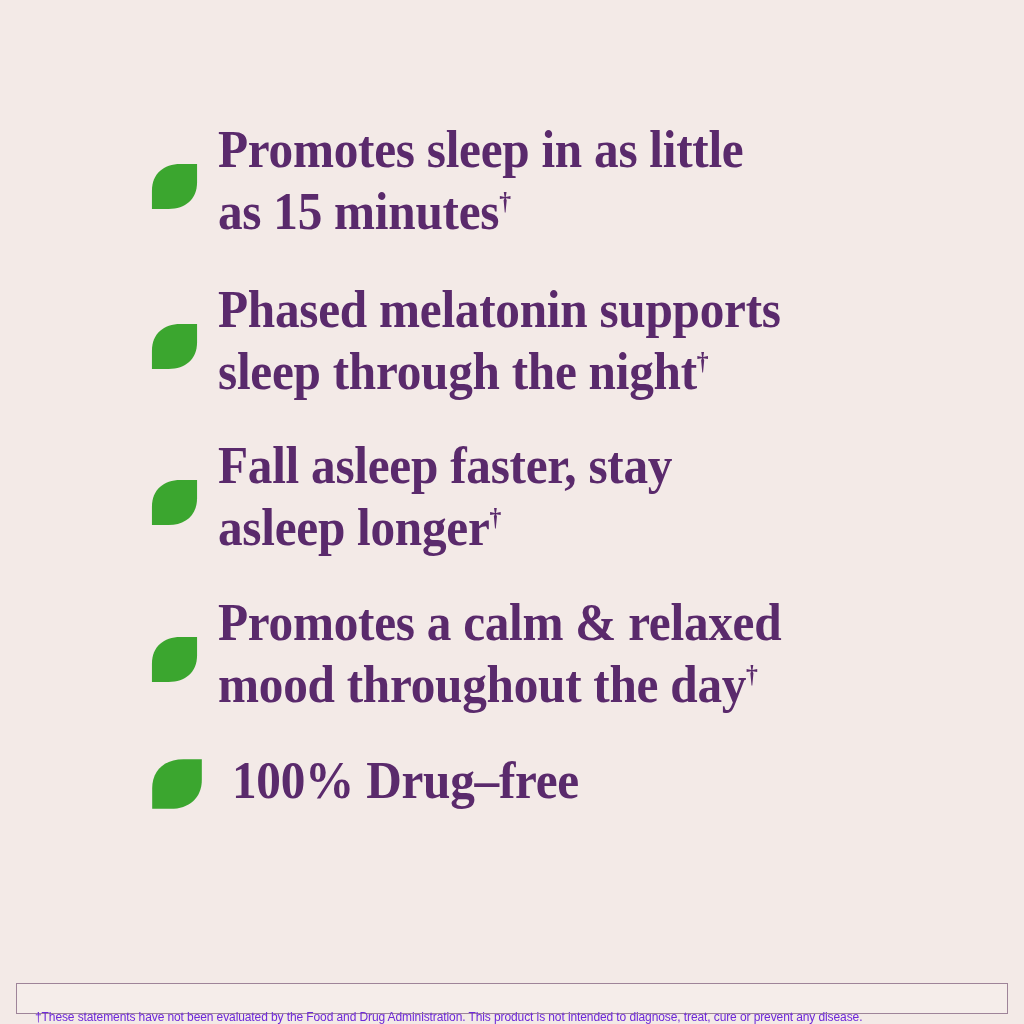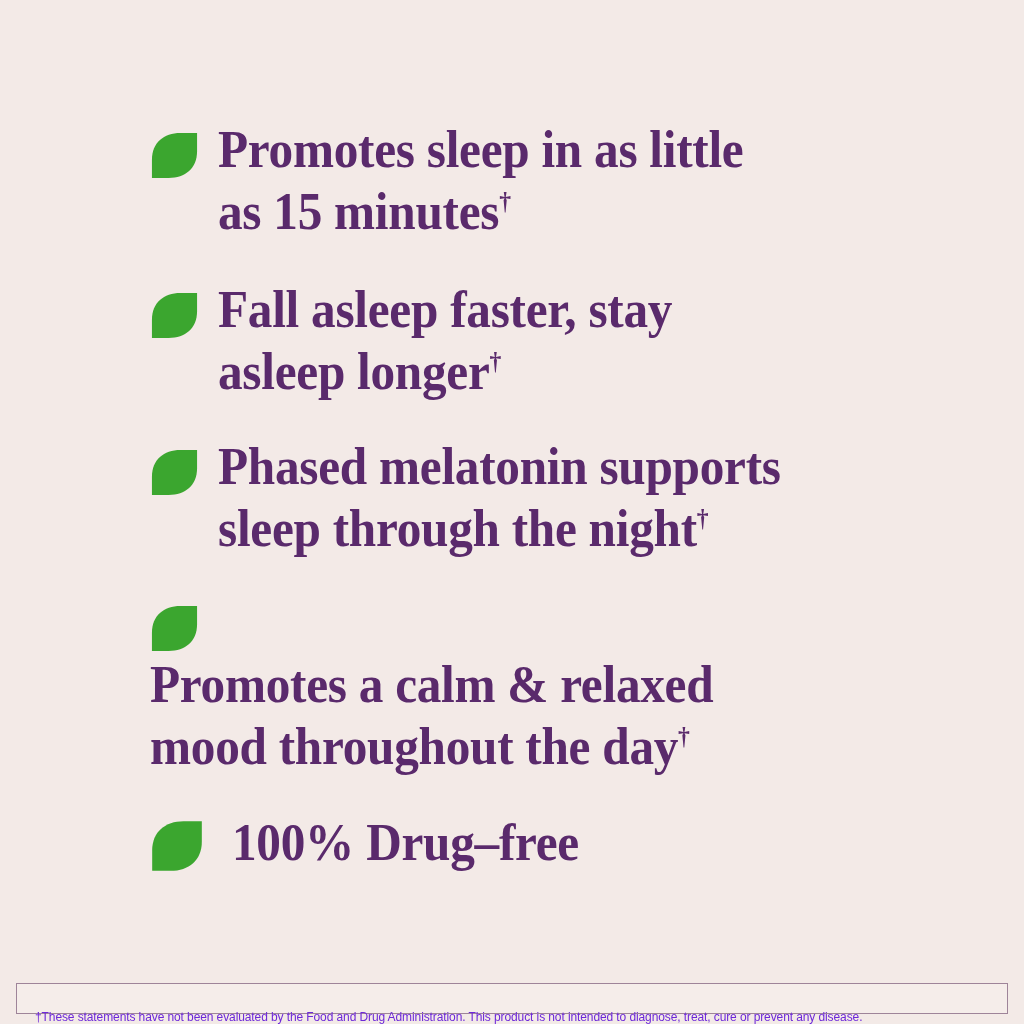--- a/index.html
+++ b/index.html
@@ -30,21 +30,21 @@
     position: absolute;
     left: 150px;
     top: 118px;
     width: 760px;
     display: flex;
     flex-direction: column;
   }
 
   .benefit-row {
     display: flex;
-    align-items: flex-start;
+    align-items: center;
     margin-bottom: 40px;
   }
 
   .benefit-row:last-child { margin-bottom: 0; gap: 12px; }
 
   .leaf-icon {
     flex: 0 0 auto;
     width: 49px;
     height: 49px;
     margin-top: 13px;
@@ -70,21 +70,21 @@
     font-size: 0.48em;
     vertical-align: super;
     line-height: 0;
     font-weight: bold;
   }
 
   
   .benefit-row.r0 { margin-bottom: 36px; }
   .benefit-row.r1 { margin-bottom: 33px; }
   .benefit-row.r2 { margin-bottom: 32px; }
-  .benefit-row.r3 { margin-bottom: 34px; flex-direction: column; }
+  .benefit-row.r3 { margin-bottom: 34px; }
 
   .benefit-row.r4 .leaf-icon { width: 54px; height: 54px; margin-top: 8px; margin-right: 16px; }
 
   
   #footnote-box {
     position: absolute;
     left: 16px;
     top: 983px;
     width: 992px;
     height: 31px;
@@ -114,36 +114,36 @@
 
     <div class="benefit-row r0">
       <span class="leaf-icon">
         <svg viewBox="0 0 100 100" xmlns="http://www.w3.org/2000/svg">
           <path d="M4 58 C4 24 28 4 62 4 L96 4 L96 42 C96 76 72 96 38 96 L4 96 Z" fill="#3BA62F"></path>
         </svg>
       </span>
       <div class="benefit-text"><span>Promotes sleep in as little</span><br><span>as 15 minutes</span><span class="dagger">†</span></div>
     </div>
 
+    <div class="benefit-row r2">
+      <span class="leaf-icon">
+        <svg viewBox="0 0 100 100" xmlns="http://www.w3.org/2000/svg">
+          <path d="M4 58 C4 24 28 4 62 4 L96 4 L96 42 C96 76 72 96 38 96 L4 96 Z" fill="#3BA62F"></path>
+        </svg>
+      </span>
+      <div class="benefit-text"><span>Phased melatonin supports</span><br><span>sleep through the night</span><span class="dagger">†</span></div>
+    </div>
+
     <div class="benefit-row r1">
       <span class="leaf-icon">
         <svg viewBox="0 0 100 100" xmlns="http://www.w3.org/2000/svg">
           <path d="M4 58 C4 24 28 4 62 4 L96 4 L96 42 C96 76 72 96 38 96 L4 96 Z" fill="#3BA62F"></path>
         </svg>
       </span>
       <div class="benefit-text"><span>Fall asleep faster, stay</span><br><span>asleep longer</span><span class="dagger">†</span></div>
-    </div>
-
-    <div class="benefit-row r2">
-      <span class="leaf-icon">
-        <svg viewBox="0 0 100 100" xmlns="http://www.w3.org/2000/svg">
-          <path d="M4 58 C4 24 28 4 62 4 L96 4 L96 42 C96 76 72 96 38 96 L4 96 Z" fill="#3BA62F"></path>
-        </svg>
-      </span>
-      <div class="benefit-text"><span>Phased melatonin supports</span><br><span>sleep through the night</span><span class="dagger">†</span></div>
     </div>
 
     <div class="benefit-row r3">
       <span class="leaf-icon">
         <svg viewBox="0 0 100 100" xmlns="http://www.w3.org/2000/svg">
           <path d="M4 58 C4 24 28 4 62 4 L96 4 L96 42 C96 76 72 96 38 96 L4 96 Z" fill="#3BA62F"></path>
         </svg>
       </span>
       <div class="benefit-text"><span>Promotes a calm &amp; relaxed</span><br><span>mood throughout the day</span><span class="dagger">†</span></div>
     </div>

